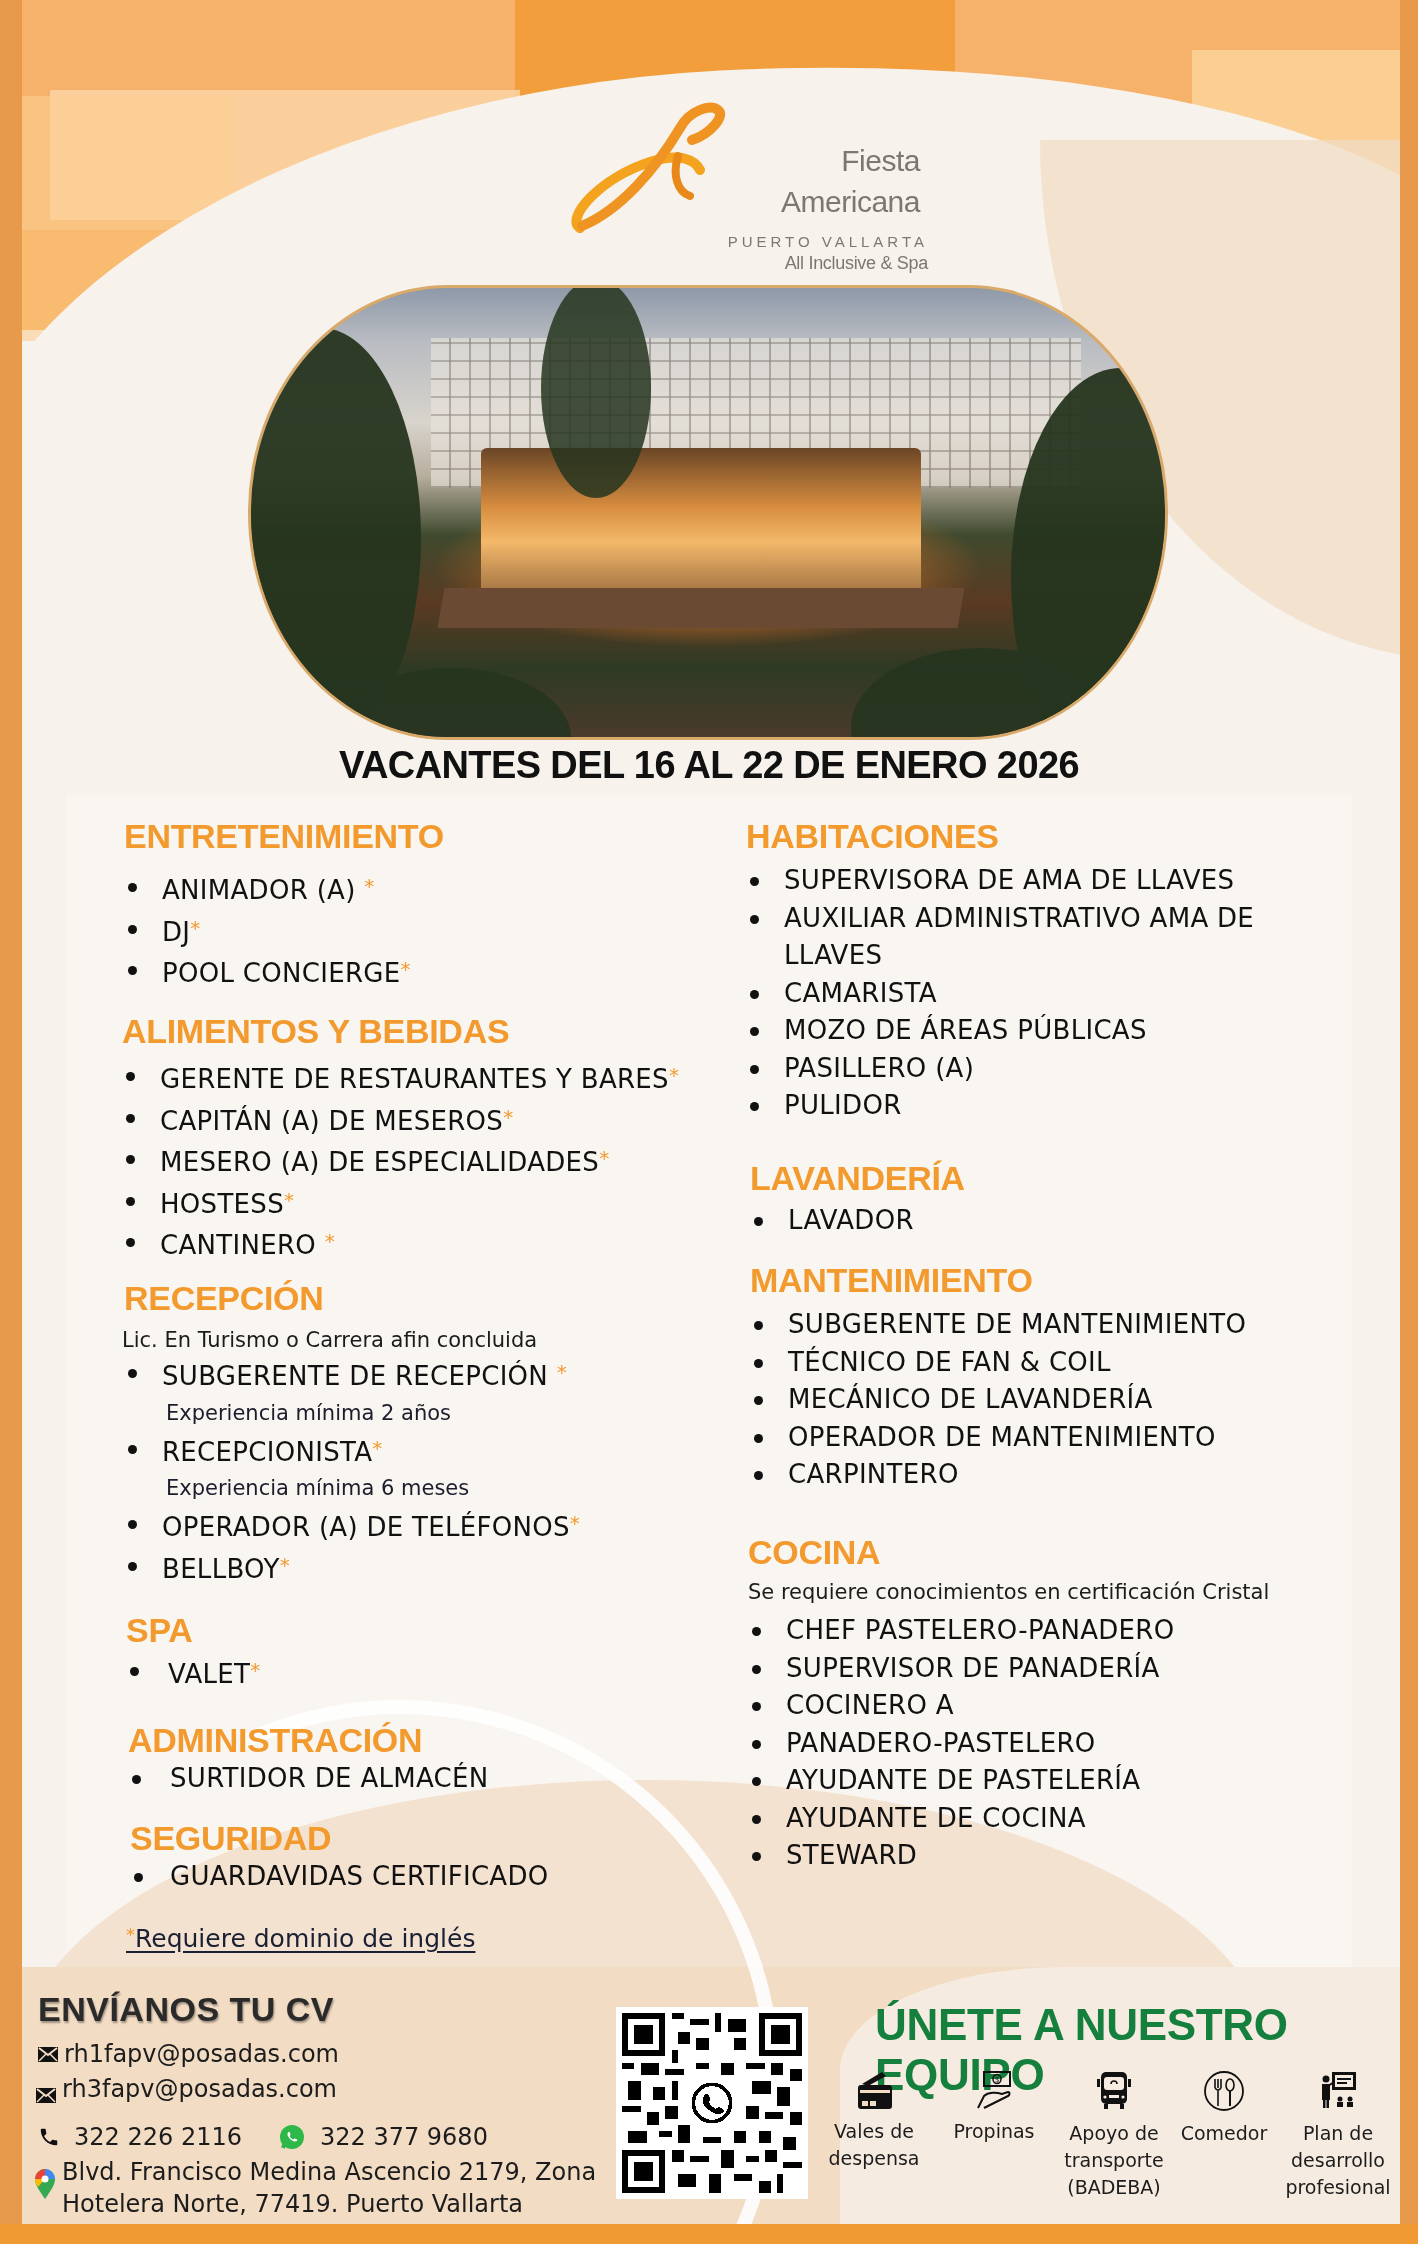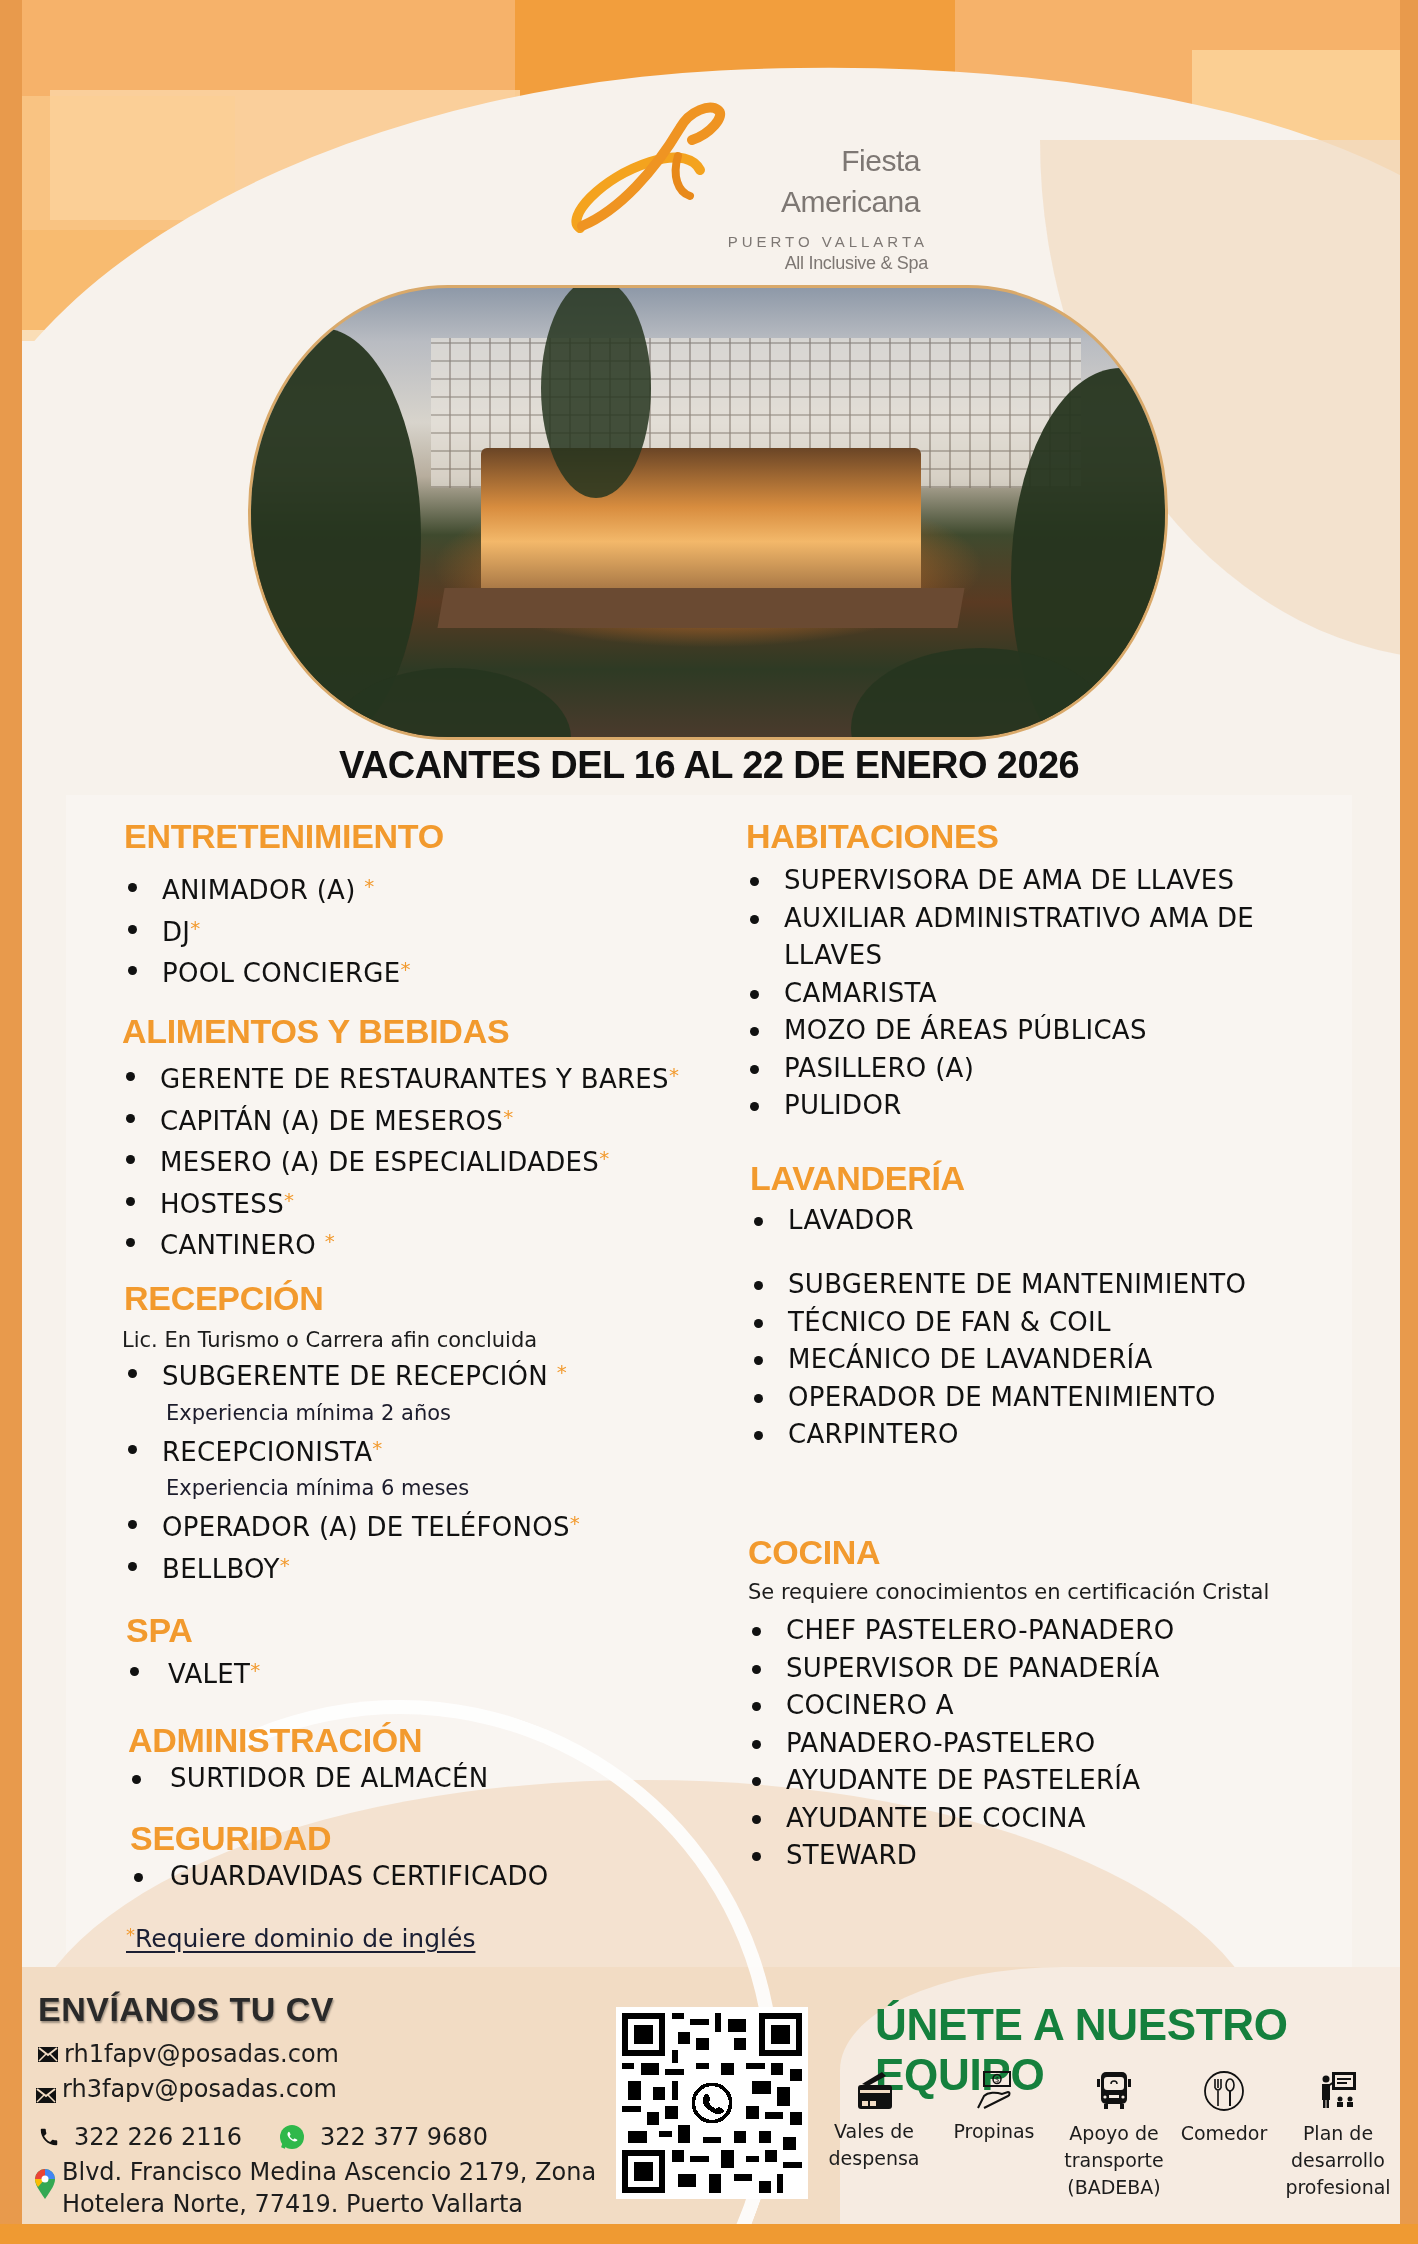--- a/index.html
+++ b/index.html
@@ -261,20 +261,21 @@
 </div>
 
 <div class="section" style="left:750px; top:1158px;">
   <div class="sec-h">LAVANDERÍA</div>
   <ul class="jobs" style="margin-top:4px;">
     <li><span>LAVADOR</span></li>
   </ul>
 </div>
 
 <div class="section" style="left:750px; top:1260px;">
+  <div class="sec-h">MANTENIMIENTO</div>
   <ul class="jobs" style="margin-top:6px;">
     <li><span>SUBGERENTE DE MANTENIMIENTO</span></li>
     <li><span>TÉCNICO DE FAN &amp; COIL</span></li>
     <li><span>MECÁNICO DE LAVANDERÍA</span></li>
     <li><span>OPERADOR DE MANTENIMIENTO</span></li>
     <li><span>CARPINTERO</span></li>
   </ul>
 </div>
 
 <div class="section" style="left:748px; top:1532px;">

